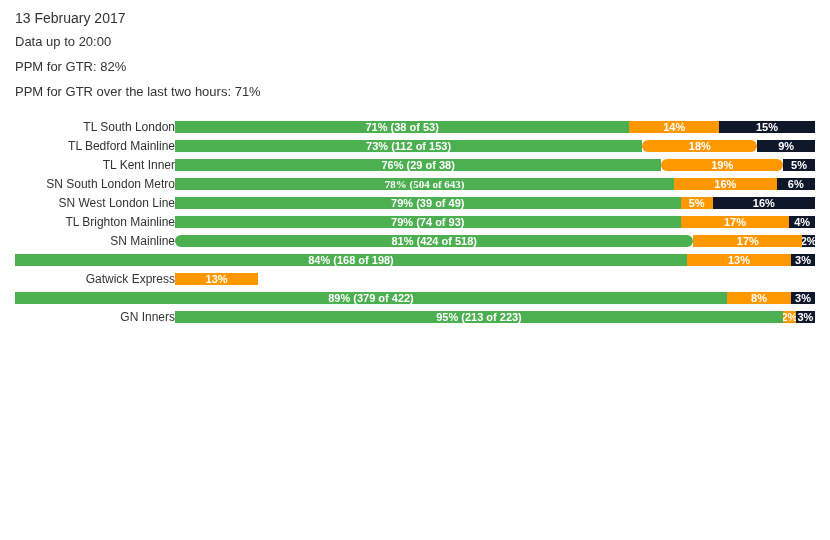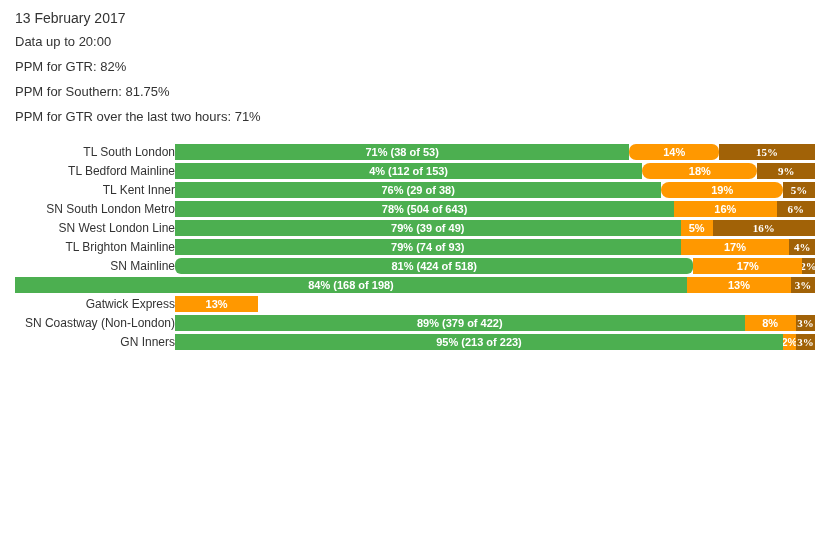--- a/index.html
+++ b/index.html
@@ -37,84 +37,84 @@
       font-size: 12px;
       color: #333;
       white-space: nowrap;
       flex-shrink: 0;
     }
     .bar-container {
       flex: 1;
       display: flex;
       height: 16px;
       position: relative;
+      align-items: center;
     }
     .bar-segment {
       display: flex;
       align-items: center;
       justify-content: center;
       font-size: 11px;
       color: #fff;
       font-weight: bold;
       overflow: hidden;
       white-space: nowrap;
     }
     .bar-green { background-color: #4caf50; }
     .bar-orange { background-color: #ff9800; }
-    .bar-red { background-color: #a16207; font-family: Liberation Serif, serif; }
+    .bar-red { background-color: #0f172a; }
   </style>
 </head>
 <body>
 
 <div class="header-section">
   <p class="date">13 February 2017</p>
   <p>
     <span>Data up to</span>
     <span>20:00</span>
   </p>
   <p>
     <span>PPM for GTR:</span>
     <span>82%</span>
   </p>
-  <p>PPM for Southern: 81.75%</p>
   <p>
     <span>PPM for GTR over the last two hours:</span>
     <span>71%</span>
   </p>
 </div>
 
 <div class="chart-container" id="chart-container">
 <div class="chart-row">
       <div class="row-label">TL South London</div>
       <div class="bar-container">
         <div class="bar-segment bar-green" style="width: 71%;">71% (38 of 53)</div>
-        <div class="bar-segment bar-orange" style="width: 14%; border-radius: 7px;">14%</div>
+        <div class="bar-segment bar-orange" style="width: 14%;">14%</div>
         <div class="bar-segment bar-red" style="width: 15%;">15%</div>
       </div>
     </div>
     <div class="chart-row">
       <div class="row-label">TL Bedford Mainline</div>
       <div class="bar-container">
-        <div class="bar-segment bar-green" style="width: 73%;">4% (112 of 153)</div>
+        <div class="bar-segment bar-green" style="width: 73%;">73% (112 of 153)</div>
         <div class="bar-segment bar-orange" style="width: 18%; border-radius: 8px;">18%</div>
         <div class="bar-segment bar-red" style="width: 9%;">9%</div>
       </div>
     </div>
     <div class="chart-row">
       <div class="row-label">TL Kent Inner</div>
       <div class="bar-container">
         <div class="bar-segment bar-green" style="width: 76%;">76% (29 of 38)</div>
         <div class="bar-segment bar-orange" style="width: 19%; border-radius: 11px;">19%</div>
         <div class="bar-segment bar-red" style="width: 5%;">5%</div>
       </div>
     </div>
     <div class="chart-row">
       <div class="row-label">SN South London Metro</div>
       <div class="bar-container">
-        <div class="bar-segment bar-green" style="width: 78%;">78% (504 of 643)</div>
+        <div class="bar-segment bar-green" style="width: 78%; font-family: Liberation Serif, serif;">78% (504 of 643)</div>
         <div class="bar-segment bar-orange" style="width: 16%;">16%</div>
         <div class="bar-segment bar-red" style="width: 6%;">6%</div>
       </div>
     </div>
     <div class="chart-row">
       <div class="row-label">SN West London Line</div>
       <div class="bar-container">
         <div class="bar-segment bar-green" style="width: 79%;">79% (39 of 49)</div>
         <div class="bar-segment bar-orange" style="width: 5%;">5%</div>
         <div class="bar-segment bar-red" style="width: 16%;">16%</div>
@@ -143,21 +143,20 @@
         <div class="bar-segment bar-red" style="width: 3%;">3%</div>
       </div>
     </div>
     <div class="chart-row">
       <div class="row-label">Gatwick Express</div>
       <div class="bar-container">
         <div class="bar-segment bar-orange" style="width: 13%;">13%</div>
       </div>
     </div>
     <div class="chart-row">
-      <div class="row-label">SN Coastway (Non-London)</div>
       <div class="bar-container">
         <div class="bar-segment bar-green" style="width: 89%;">89% (379 of 422)</div>
         <div class="bar-segment bar-orange" style="width: 8%;">8%</div>
         <div class="bar-segment bar-red" style="width: 3%;">3%</div>
       </div>
     </div>
     <div class="chart-row">
       <div class="row-label">GN Inners</div>
       <div class="bar-container">
         <div class="bar-segment bar-green" style="width: 95%;">95% (213 of 223)</div>

